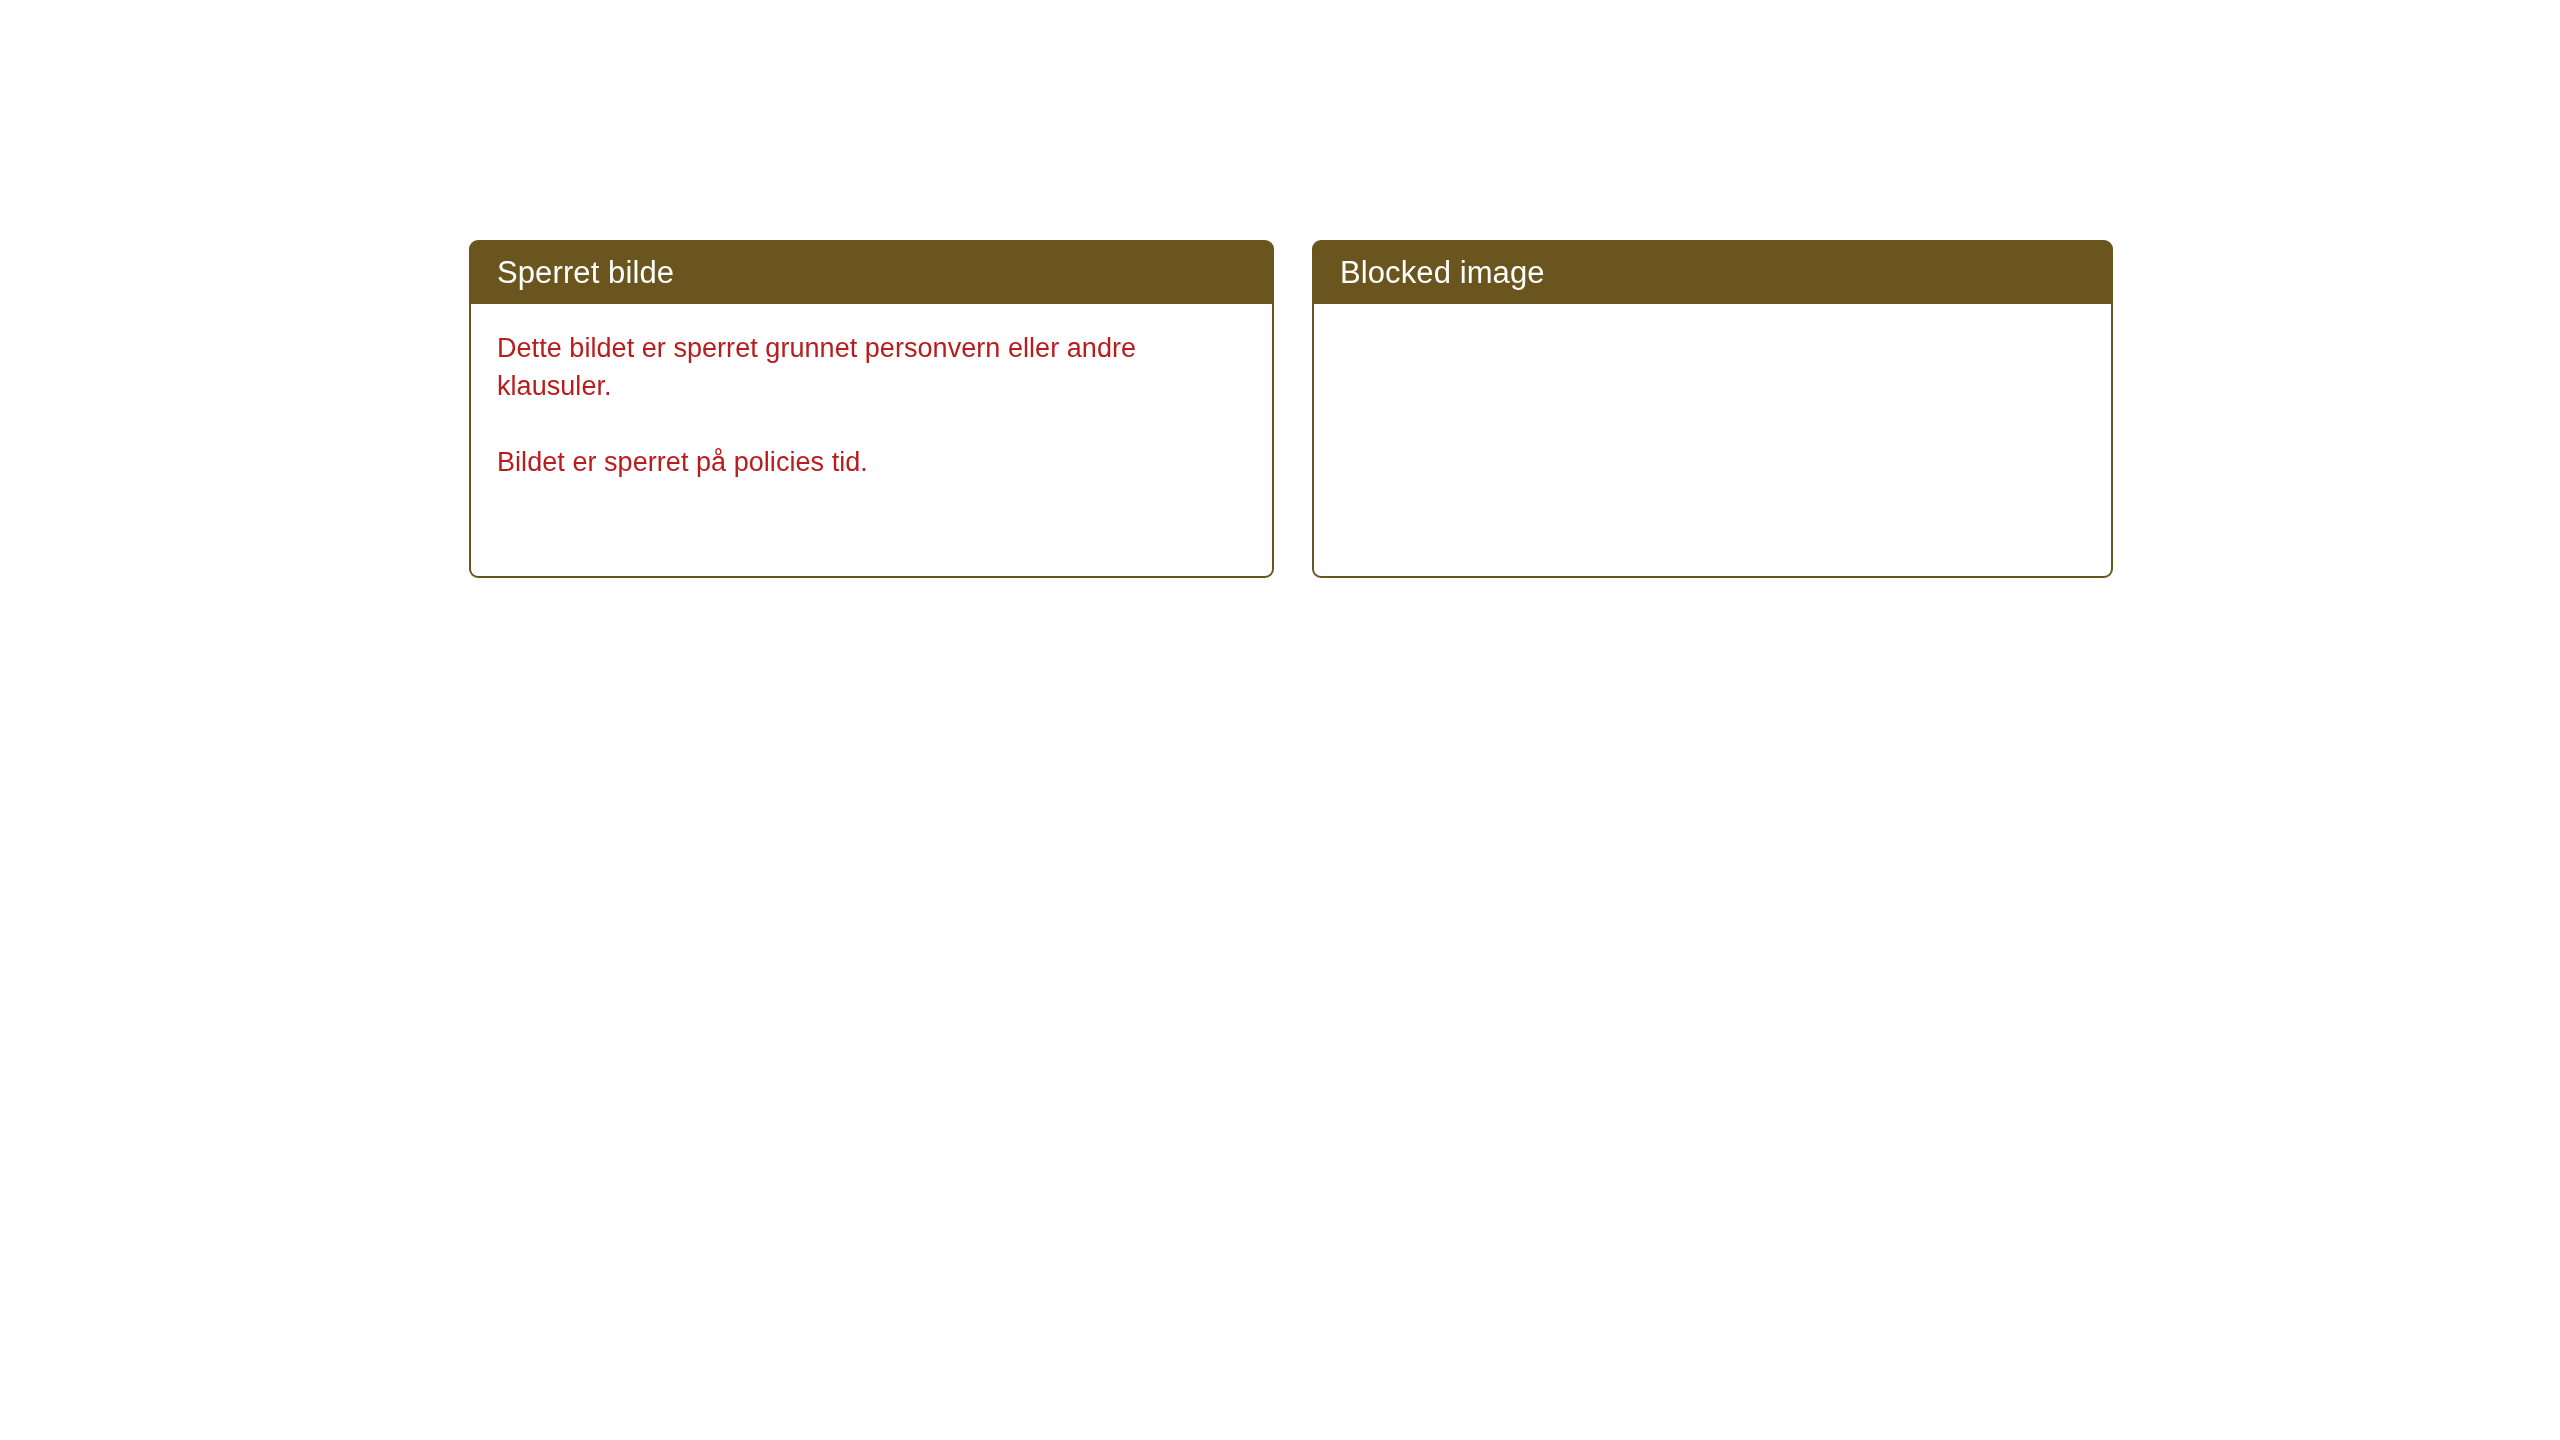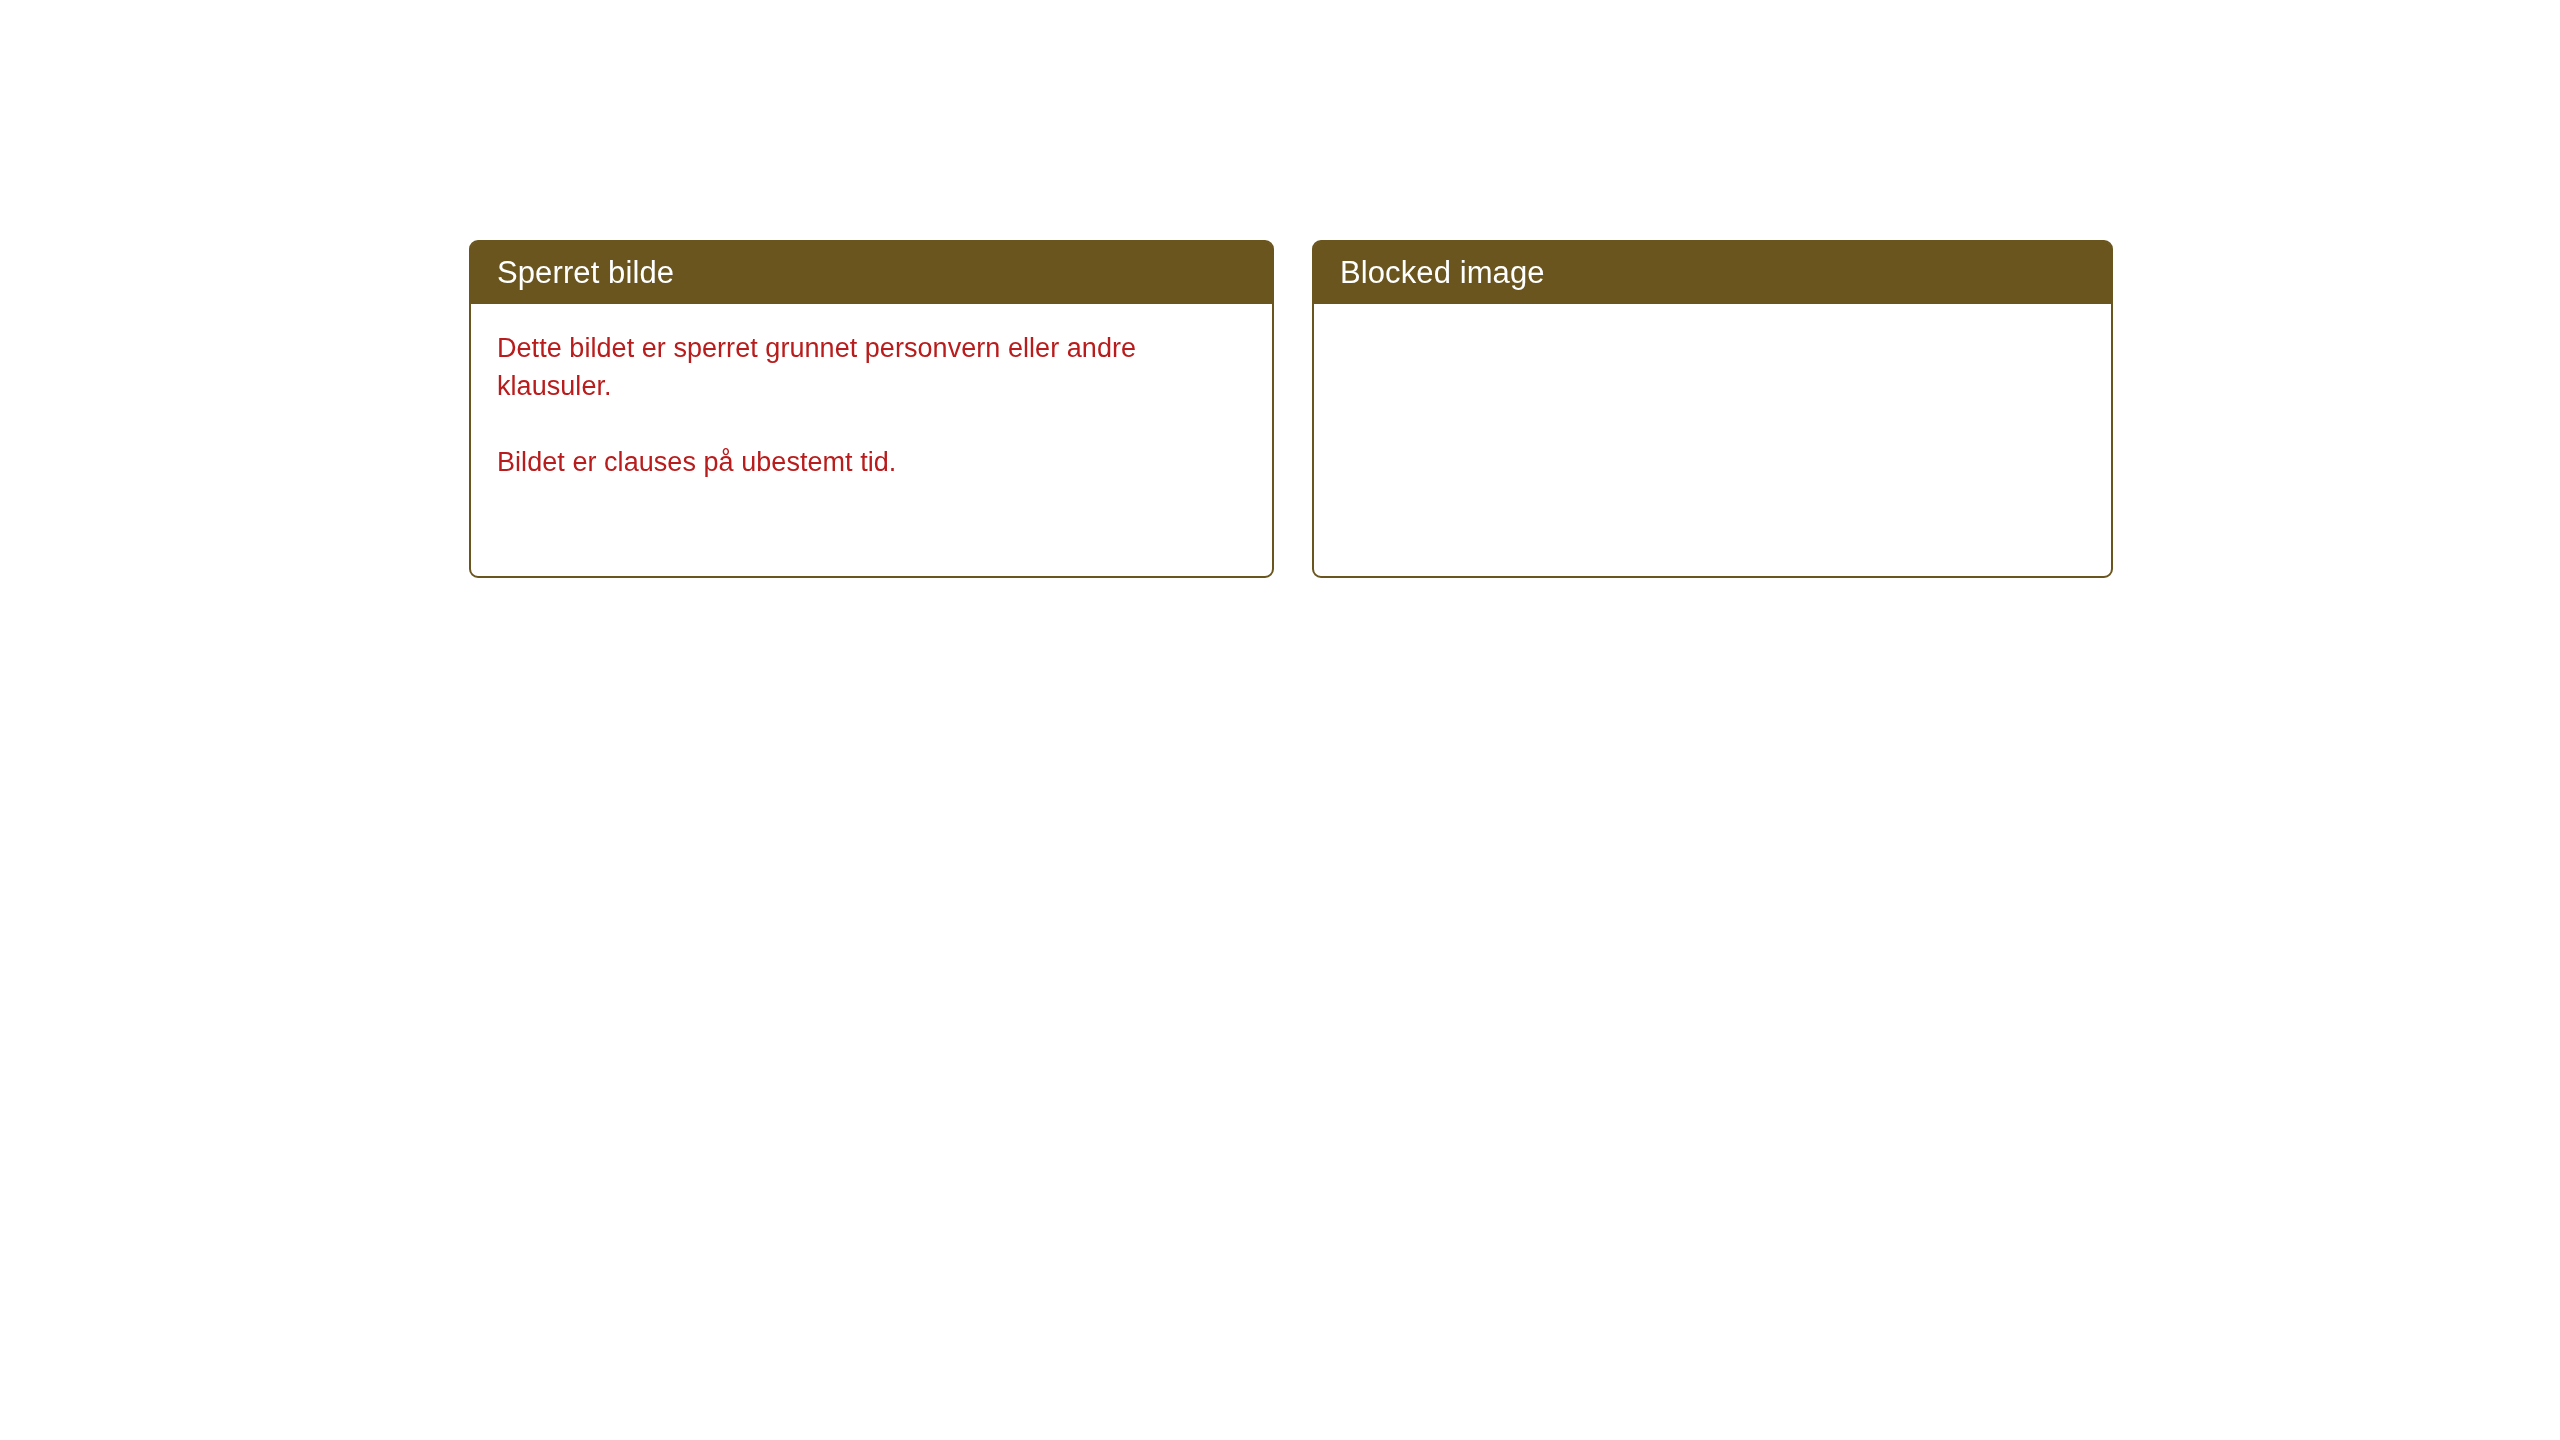--- a/index.html
+++ b/index.html
@@ -105,21 +105,21 @@
 <body>
 
 <div id="panel-area">
 
   <section class="notice-card" id="card-no">
     <div class="notice-header">
       <h2 class="notice-title">Sperret bilde</h2>
     </div>
     <div class="notice-body">
       <p class="notice-paragraph">Dette bildet er sperret grunnet personvern eller andre klausuler.</p>
-      <p class="notice-paragraph">Bildet er clauses på ubestemt tid.</p>
+      <p class="notice-paragraph">Bildet er sperret på policies tid.</p>
     </div>
   </section>
 
   <section class="notice-card" id="card-en">
     <div class="notice-header">
       <h2 class="notice-title">Blocked image</h2>
     </div>
   </section>
 
 </div>

